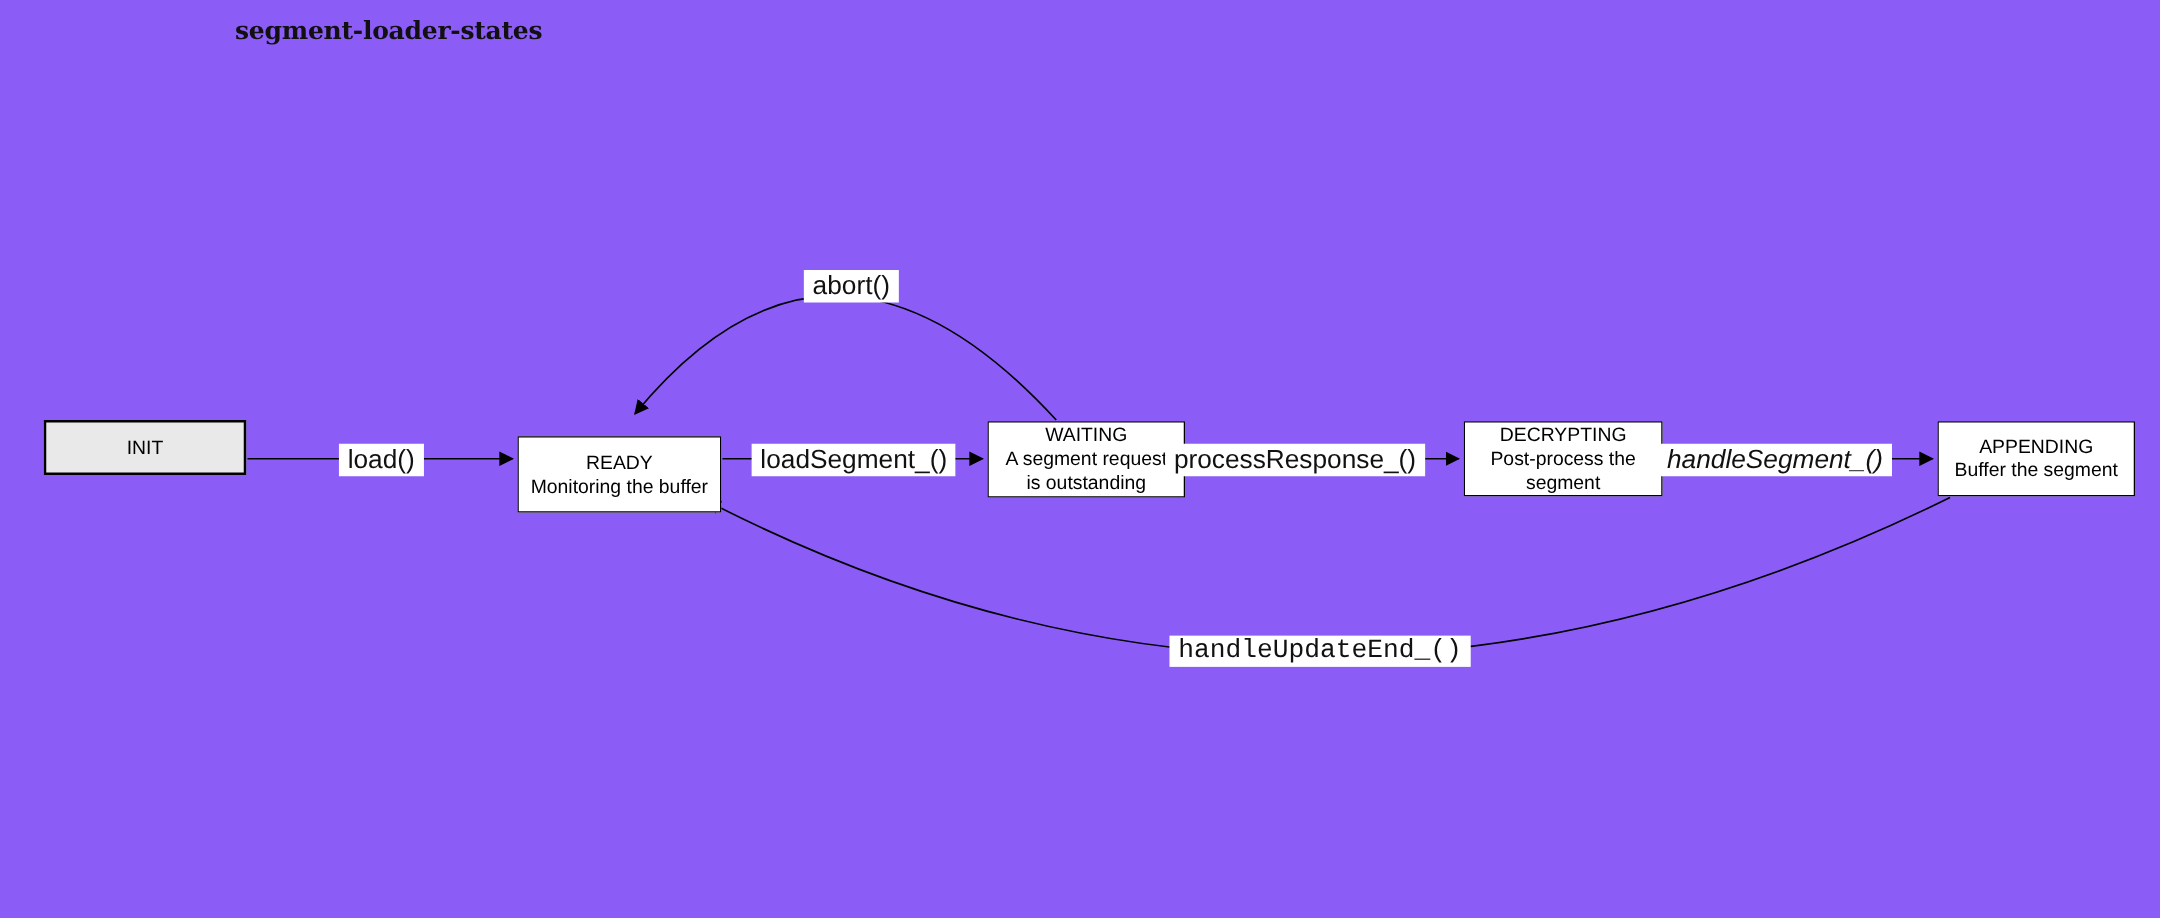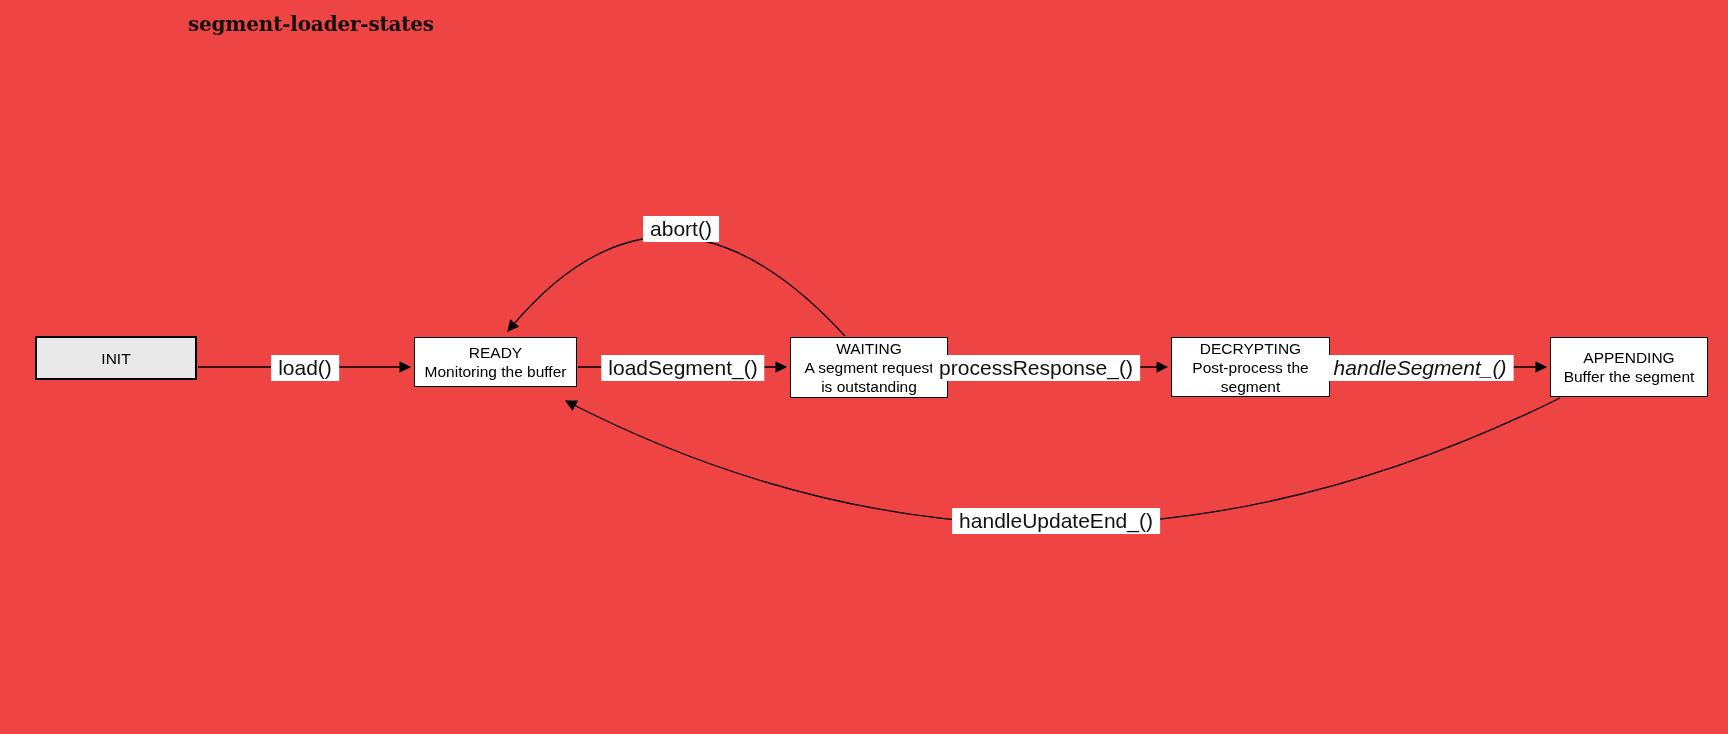--- a/index.html
+++ b/index.html
@@ -1,19 +1,19 @@
 <!DOCTYPE html>
 <html><head>
 <meta charset="utf-8">
 <style>
   html,body{margin:0;padding:0;background:#ffffff;}
   .canvas{
     position:relative;
     width:1728px;height:734px;
-    background:#ef4444;
+    background:#8b5cf6;
     font-family:"Liberation Sans", sans-serif;
     overflow:hidden;
   }
   .diagram-title{
     position:absolute;
     left:188px;top:12px;
     font-family:"DejaVu Serif", serif;
     font-weight:700;
     font-size:20px;
     color:#111111;
@@ -35,21 +35,21 @@
     font-size:15.5px;
     line-height:19px;
   }
   .state-box .state-name{white-space:nowrap;}
   .state-box .state-description{display:block;}
   .box-init{
     left:35px;top:336px;width:162px;height:44px;
     border:2.6px solid #000000;
     background:#e9e9e9;
   }
-  .box-ready{left:414px;top:337px;width:163px;height:50px;}
+  .box-ready{left:414px;top:349px;width:163px;height:61px;}
   .box-ready .state-description{max-width:155px;text-align:right;}
   .box-waiting{left:790px;top:337px;width:158px;height:61px;}
   .box-waiting .state-description{max-width:140px;}
   .box-decrypting{left:1171px;top:337px;width:159px;height:60px;}
   .box-decrypting .state-description{max-width:126px;}
   .box-appending{left:1550px;top:337px;width:158px;height:60px;}
   .box-appending .state-description{max-width:150px;}
   .edge-label{
     position:absolute;
     transform:translate(-50%,-50%);
@@ -57,21 +57,21 @@
     padding:1px 7px;
     font-size:21px;
     color:#111111;
     white-space:nowrap;
   }
   .lbl-load{left:305px;top:368px;}
   .lbl-loadsegment{left:683px;top:368px;}
   .lbl-processresponse{left:1036px;top:368px;}
   .lbl-handlesegment{left:1420px;top:368px;font-style:italic;}
   .lbl-abort{left:681px;top:229px;}
-  .lbl-handleupdateend{left:1056px;top:521px;}
+  .lbl-handleupdateend{left:1056px;top:521px;font-family:Liberation Mono, monospace;}
 </style>
 </head>
 <body>
 
 <div class="canvas">
 
   <div class="diagram-title">segment-loader-states</div>
 
   <svg class="connector-svg" width="1728" height="734" viewBox="0 0 1728 734">
     <defs>

